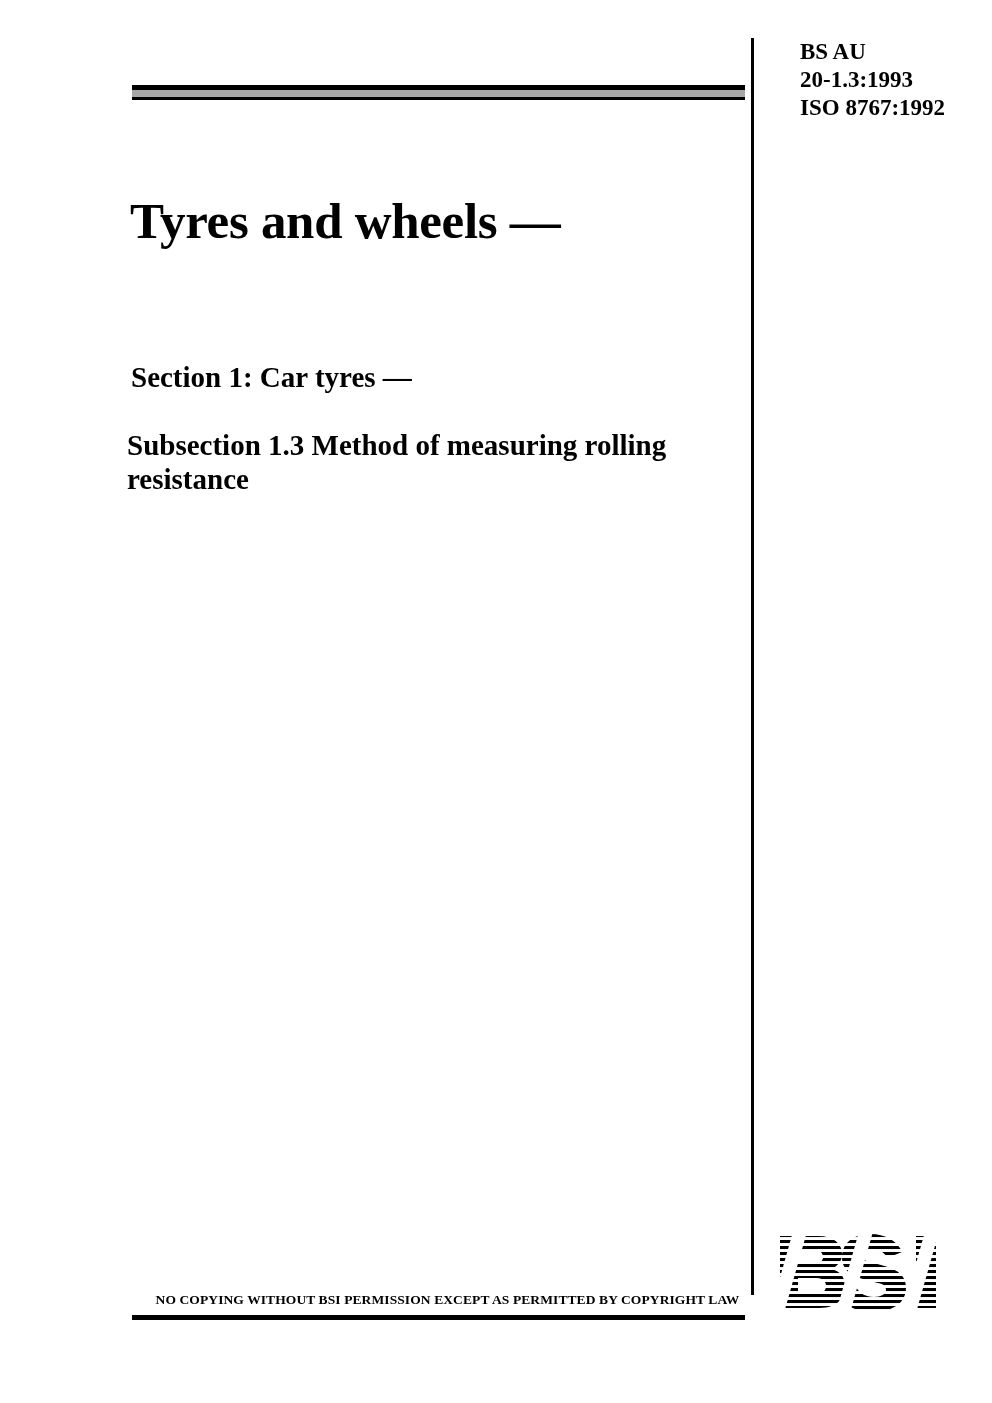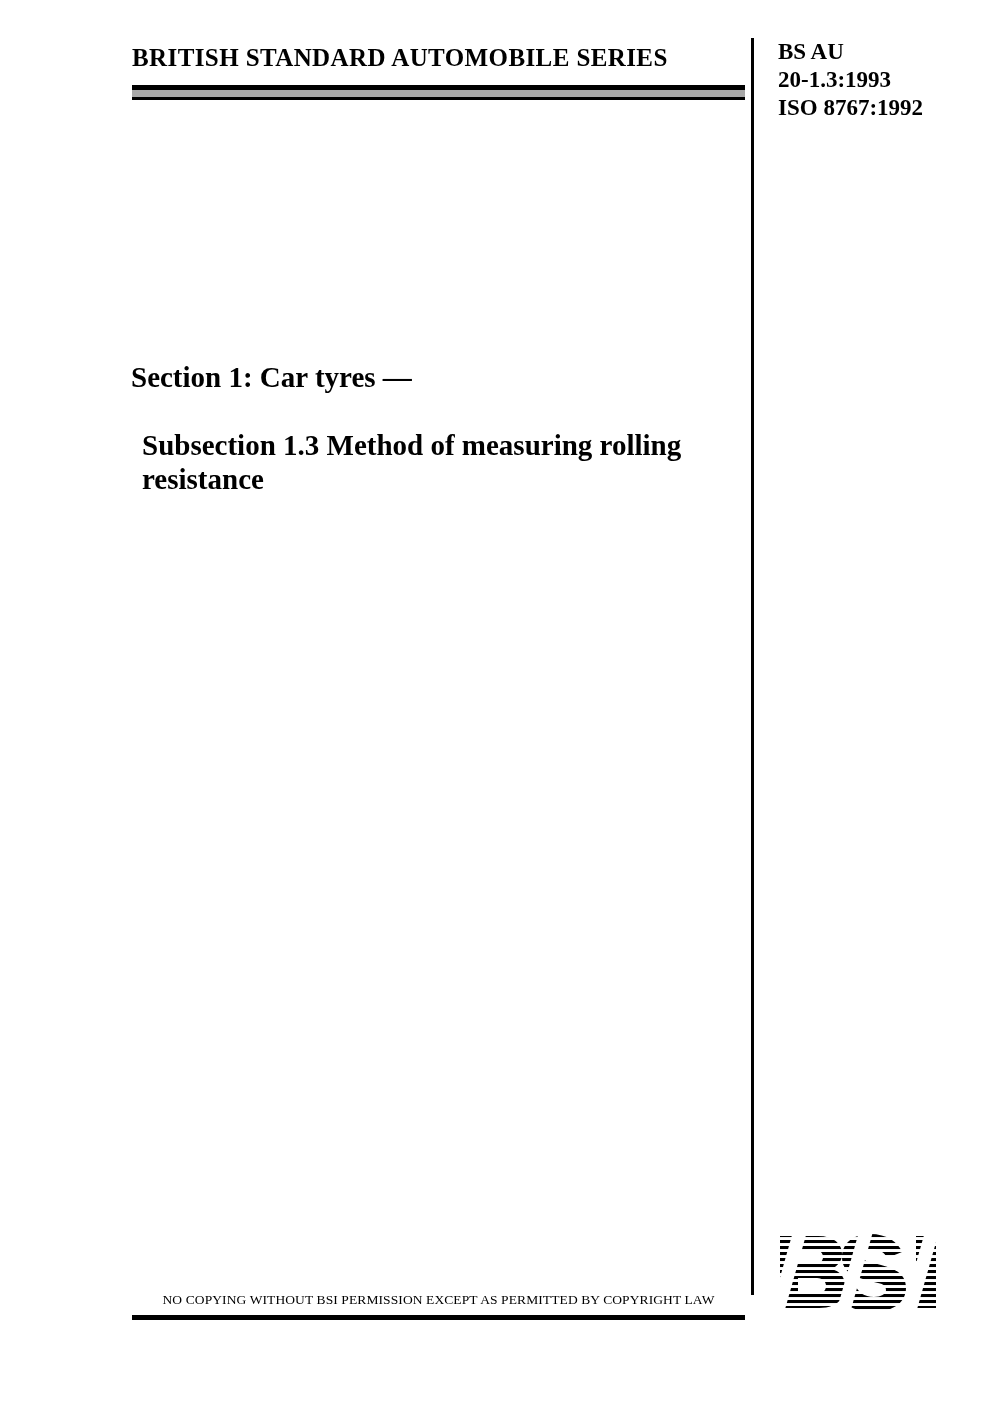--- a/index.html
+++ b/index.html
@@ -56,21 +56,21 @@
     left: 132px;
     top: 97px;
     width: 613px;
     height: 3px;
     background: #000000;
   }
 
   
   .ref-block {
     position: absolute;
-    left: 778px;
+    left: 800px;
     top: 38px;
     font-family: "Liberation Serif", serif;
     font-weight: bold;
     font-size: 23px;
     line-height: 28px;
     white-space: nowrap;
   }
 
   
   .vrule {
@@ -107,38 +107,38 @@
     position: absolute;
     left: 131px;
     top: 361px;
     font-family: "Liberation Serif", serif;
     font-weight: bold;
     font-size: 29px;
     white-space: nowrap;
   }
   .sub-3 {
     position: absolute;
-    left: 142px;
+    left: 127px;
     top: 428px;
     width: 600px;
     font-family: "Liberation Serif", serif;
     font-weight: bold;
     font-size: 29px;
     line-height: 34px;
   }
 
   
   .footer-note {
     position: absolute;
-    left: 132px;
+    left: 141px;
     top: 1292px;
     width: 613px;
     text-align: center;
     font-family: "Liberation Serif", serif;
-    font-weight: normal;
+    font-weight: bold;
     font-size: 13.5px;
     letter-spacing: 0.1px;
     white-space: nowrap;
   }
   .footer-rule {
     position: absolute;
     left: 132px;
     top: 1315px;
     width: 613px;
     height: 5px;
@@ -153,34 +153,34 @@
     width: 180px;
     height: 92px;
   }
   .bsi-logo svg { display: block; }
 </style>
 </head>
 <body>
 
 <div class="page">
 
-  <div class="series-title">BRITISH STANDARD AUTOMOBILE SERIES</div>
 
   <div class="header-rule-thick"></div>
   <div class="header-rule-grey"></div>
   <div class="header-rule-thin"></div>
 
   <div class="ref-block">
     <div>BS AU</div>
     <div>20-1.3:1993</div>
     <div>ISO 8767:1992</div>
   </div>
 
   <div class="vrule"></div>
 
+  <div class="doc-title">Tyres and wheels —</div>
 
 
   <div class="sub-2">Section 1: Car tyres —</div>
 
   <div class="sub-3">Subsection 1.3 Method of measuring rolling resistance</div>
 
   <div class="footer-note">NO COPYING WITHOUT BSI PERMISSION EXCEPT AS PERMITTED BY COPYRIGHT LAW</div>
 
   <div class="footer-rule"></div>
 

